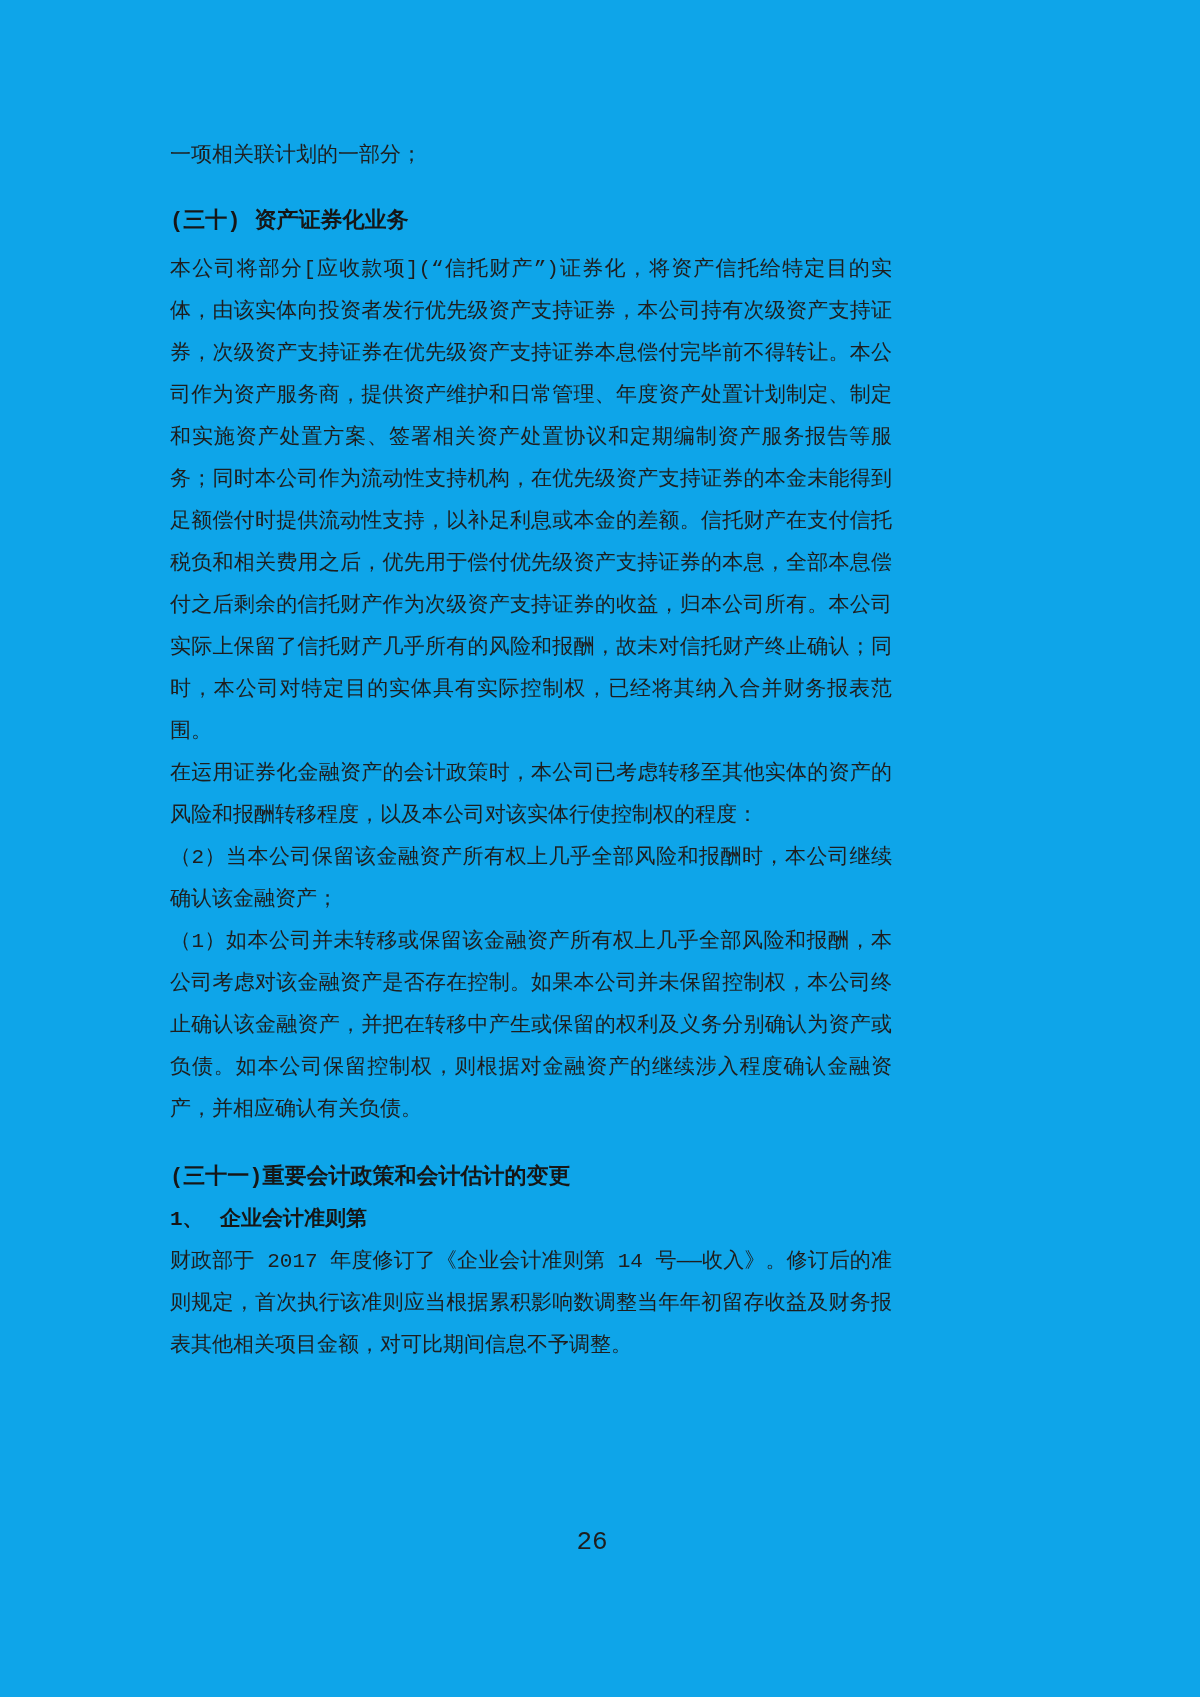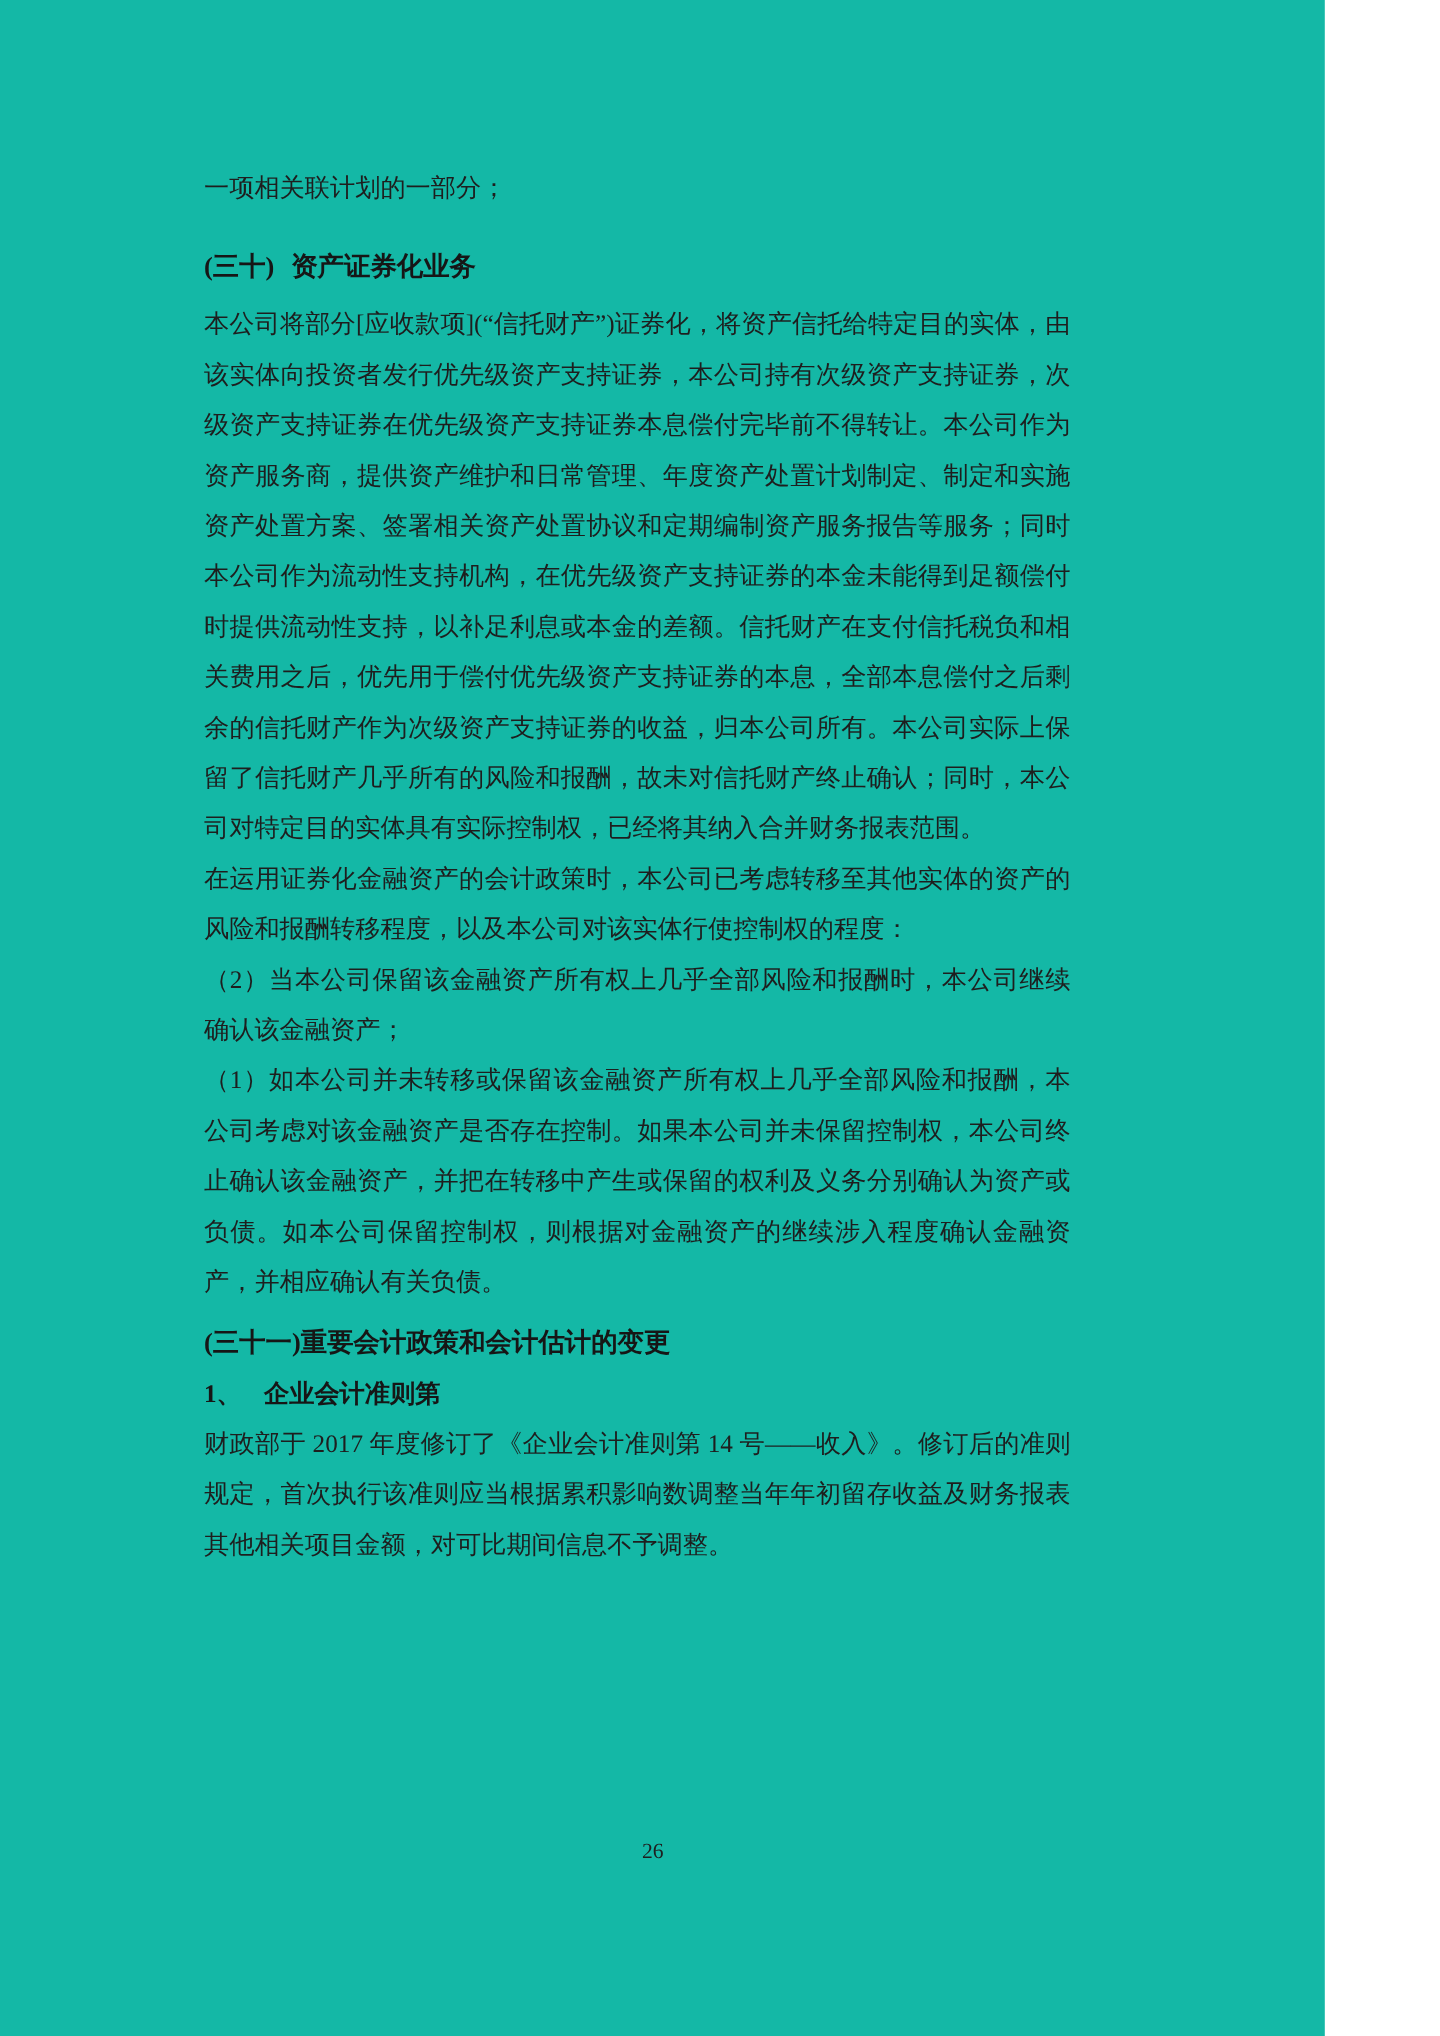--- a/index.html
+++ b/index.html
@@ -2,24 +2,24 @@
 <html lang="zh"><head>
 <meta charset="utf-8">
 <style>
   html, body {
     margin: 0;
     padding: 0;
     background: #ffffff;
   }
   .page {
     position: relative;
-    width: 1104px;
+    width: 1200px;
     height: 1697px;
-    background: #14b8a6;
-    font-family: Liberation Serif, serif;
+    background: #0ea5e9;
+    font-family: Liberation Mono, monospace;
     color: #1e1e1e;
     overflow: hidden;
   }
   .content {
     position: absolute;
     left: 170px;
     top: 135px;
     width: 788px;
   }
   .content p {
@@ -43,40 +43,40 @@
   }
   .sec-30 {
     margin-top: 24px;
     margin-bottom: 6px;
   }
   .sec-30 .sec-label {
     margin-right: 14px;
     margin-top: 45px;
   }
   .sec-31 {
-    margin-top: 9px;
+    margin-top: 26px;
   }
   .sub-heading {
     margin: 0 0 0 65px;
     font-size: 21px;
     line-height: 42px;
     font-weight: bold;
     color: #161616;
   }
   .sub-heading .sub-number {
     display: inline-block;
     min-width: 50px;
   }
   .page-number {
     position: absolute;
     left: 0;
     right: 16px;
     top: 1527px;
     text-align: center;
-    font-size: 18px;
+    font-size: 26px;
     line-height: 30px;
     color: #1e1e1e;
   }
 </style>
 </head>
 <body>
 
 <div class="page">
   <div class="content">
 

